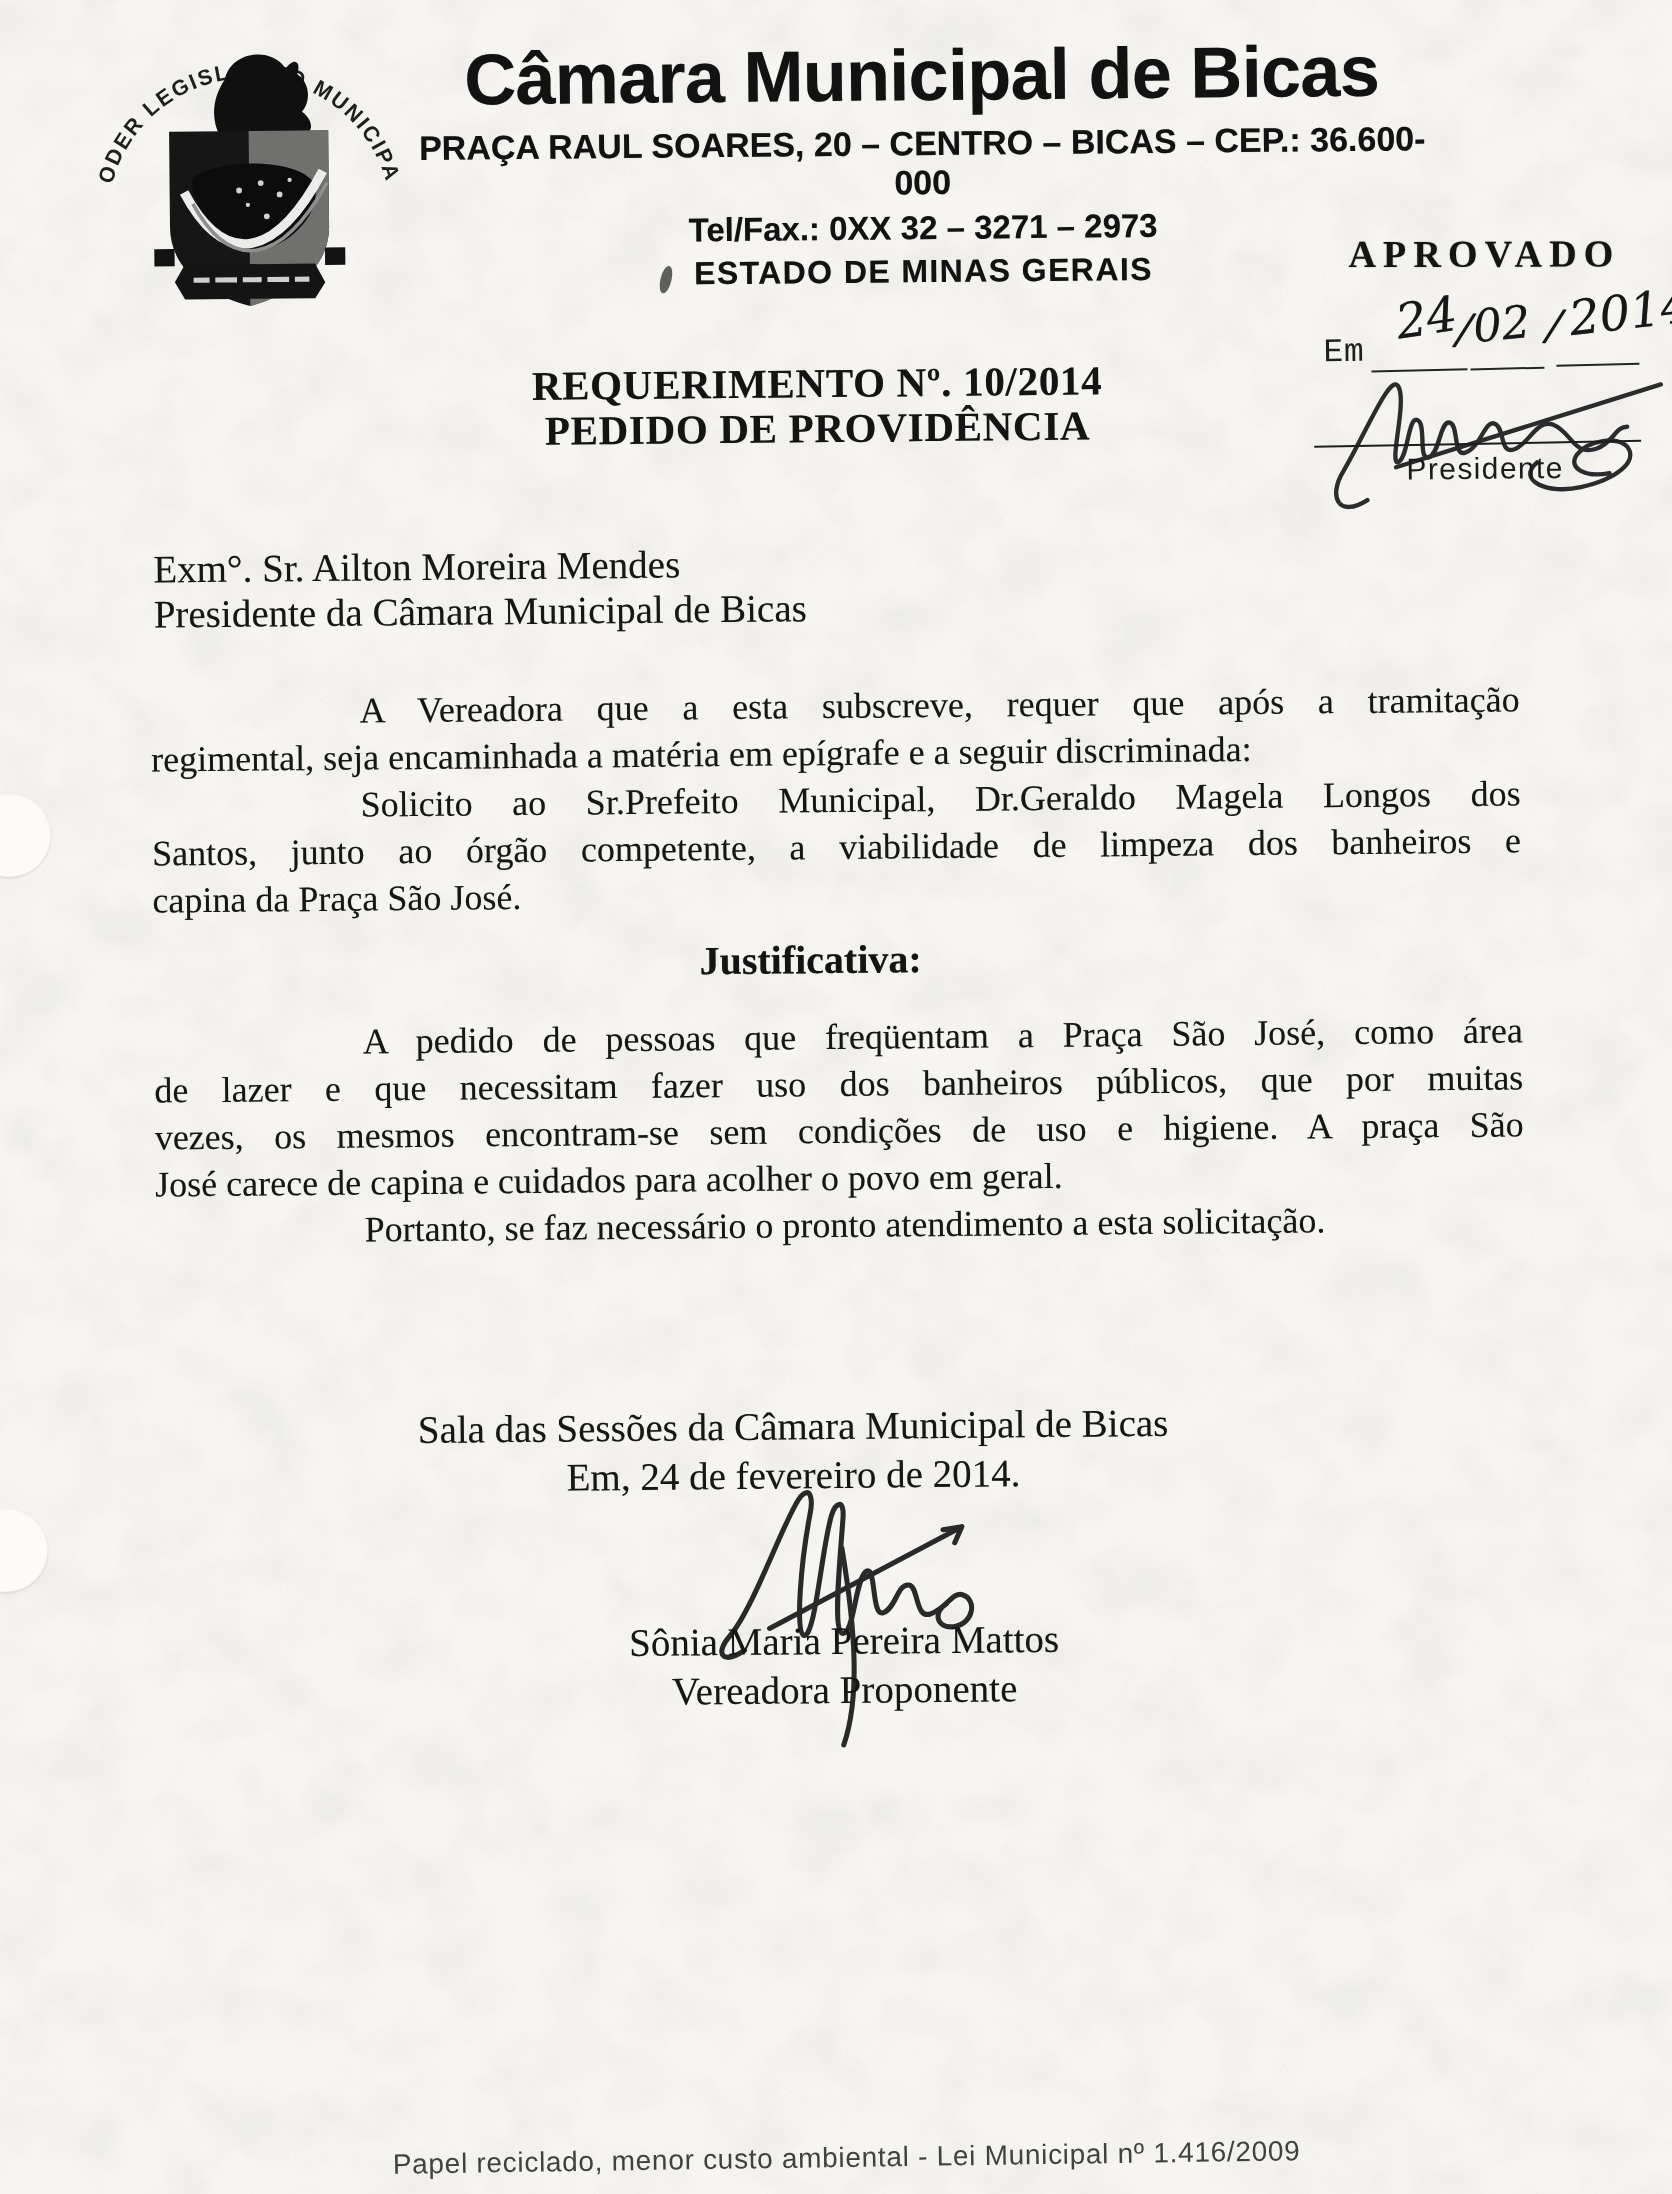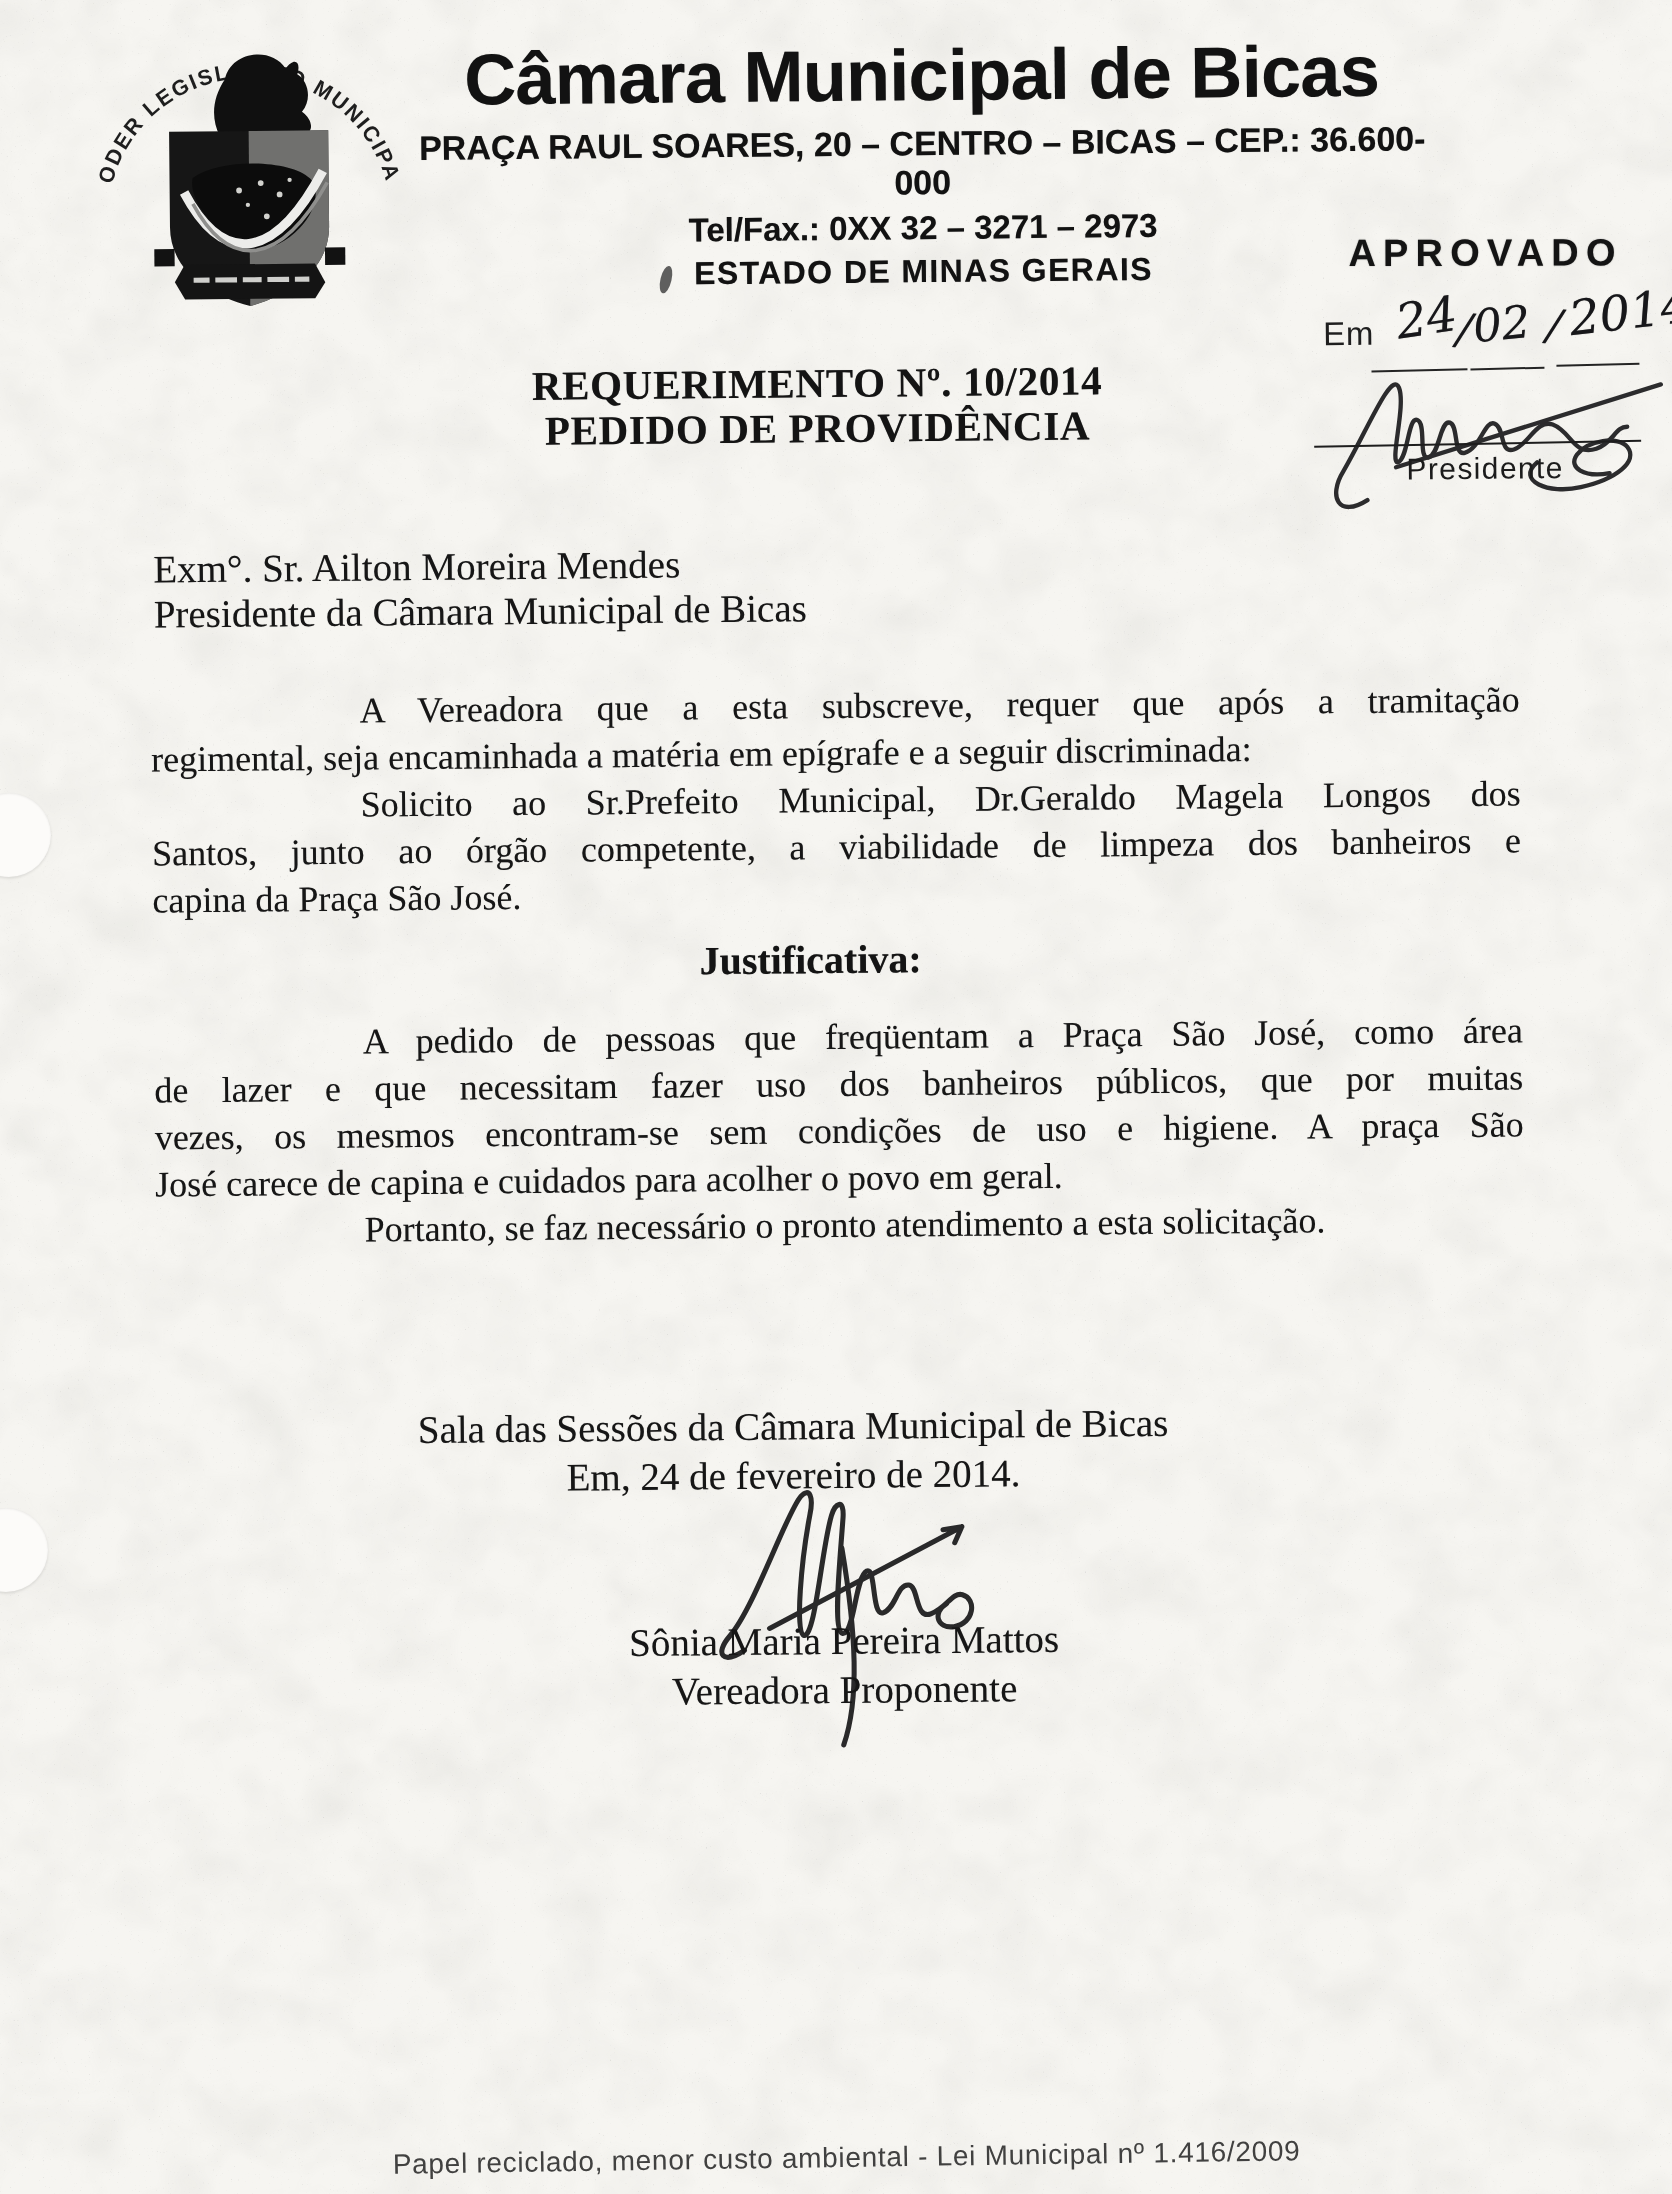--- a/index.html
+++ b/index.html
@@ -14,24 +14,24 @@
   
   .header-text { left:424px; top:40px; width:1014px; text-align:center;
     font-family:"Liberation Sans", sans-serif; font-weight:700; color:#121212;
     text-shadow:0 0 0.7px rgba(10,10,10,.45); }
   .org-name { font-size:72px; line-height:1.0; letter-spacing:-0.7px; }
   .addr-line { font-size:34px; margin-top:13px; letter-spacing:0; }
   .phone-line { font-size:33px; margin-top:7.2px; }
   .state-line { font-size:32px; margin-top:5.8px; letter-spacing:1.4px; }
 
   
-  .stamp-title { left:1356px; top:238px; font-family:Liberation Sans, sans-serif;
+  .stamp-title { left:1356px; top:238px; font-family:Liberation Serif, serif;
     font-weight:700; font-size:38px; letter-spacing:7.2px; color:#141414;
     text-shadow:0 0 1.4px rgba(0,0,0,.4); transform:rotate(0.4deg);text-align:center; }
-  .stamp-em { left:1330px; top:320px; font-family:Liberation Sans, sans-serif;
+  .stamp-em { left:1330px; top:339px; font-family:Liberation Mono, monospace;
     font-size:33px; color:#1f1f1f; letter-spacing:0.7px; }
   .hand { font-family:"DejaVu Serif", serif; font-style:italic; color:#17171a;
     text-shadow:0 0 0.7px rgba(0,0,0,.5); }
   .hand-day   { left:1403px; top:295px; font-size:48px; transform:rotate(-8deg); }
   .hand-sep1  { left:1464px; top:310px; font-size:43px; transform:rotate(6deg); }
   .hand-month { left:1480px; top:304px; font-size:45px; transform:rotate(-5deg); }
   .hand-sep2  { left:1554px; top:307px; font-size:43px; transform:rotate(6deg); }
   .hand-year  { left:1576px; top:291px; font-size:48px; transform:rotate(-6deg); }
   .u-seg { border-top:2.2px solid #242424; height:0; transform:rotate(-0.8deg); }
   .useg1 { left:1378px; top:375px; width:96px; }

